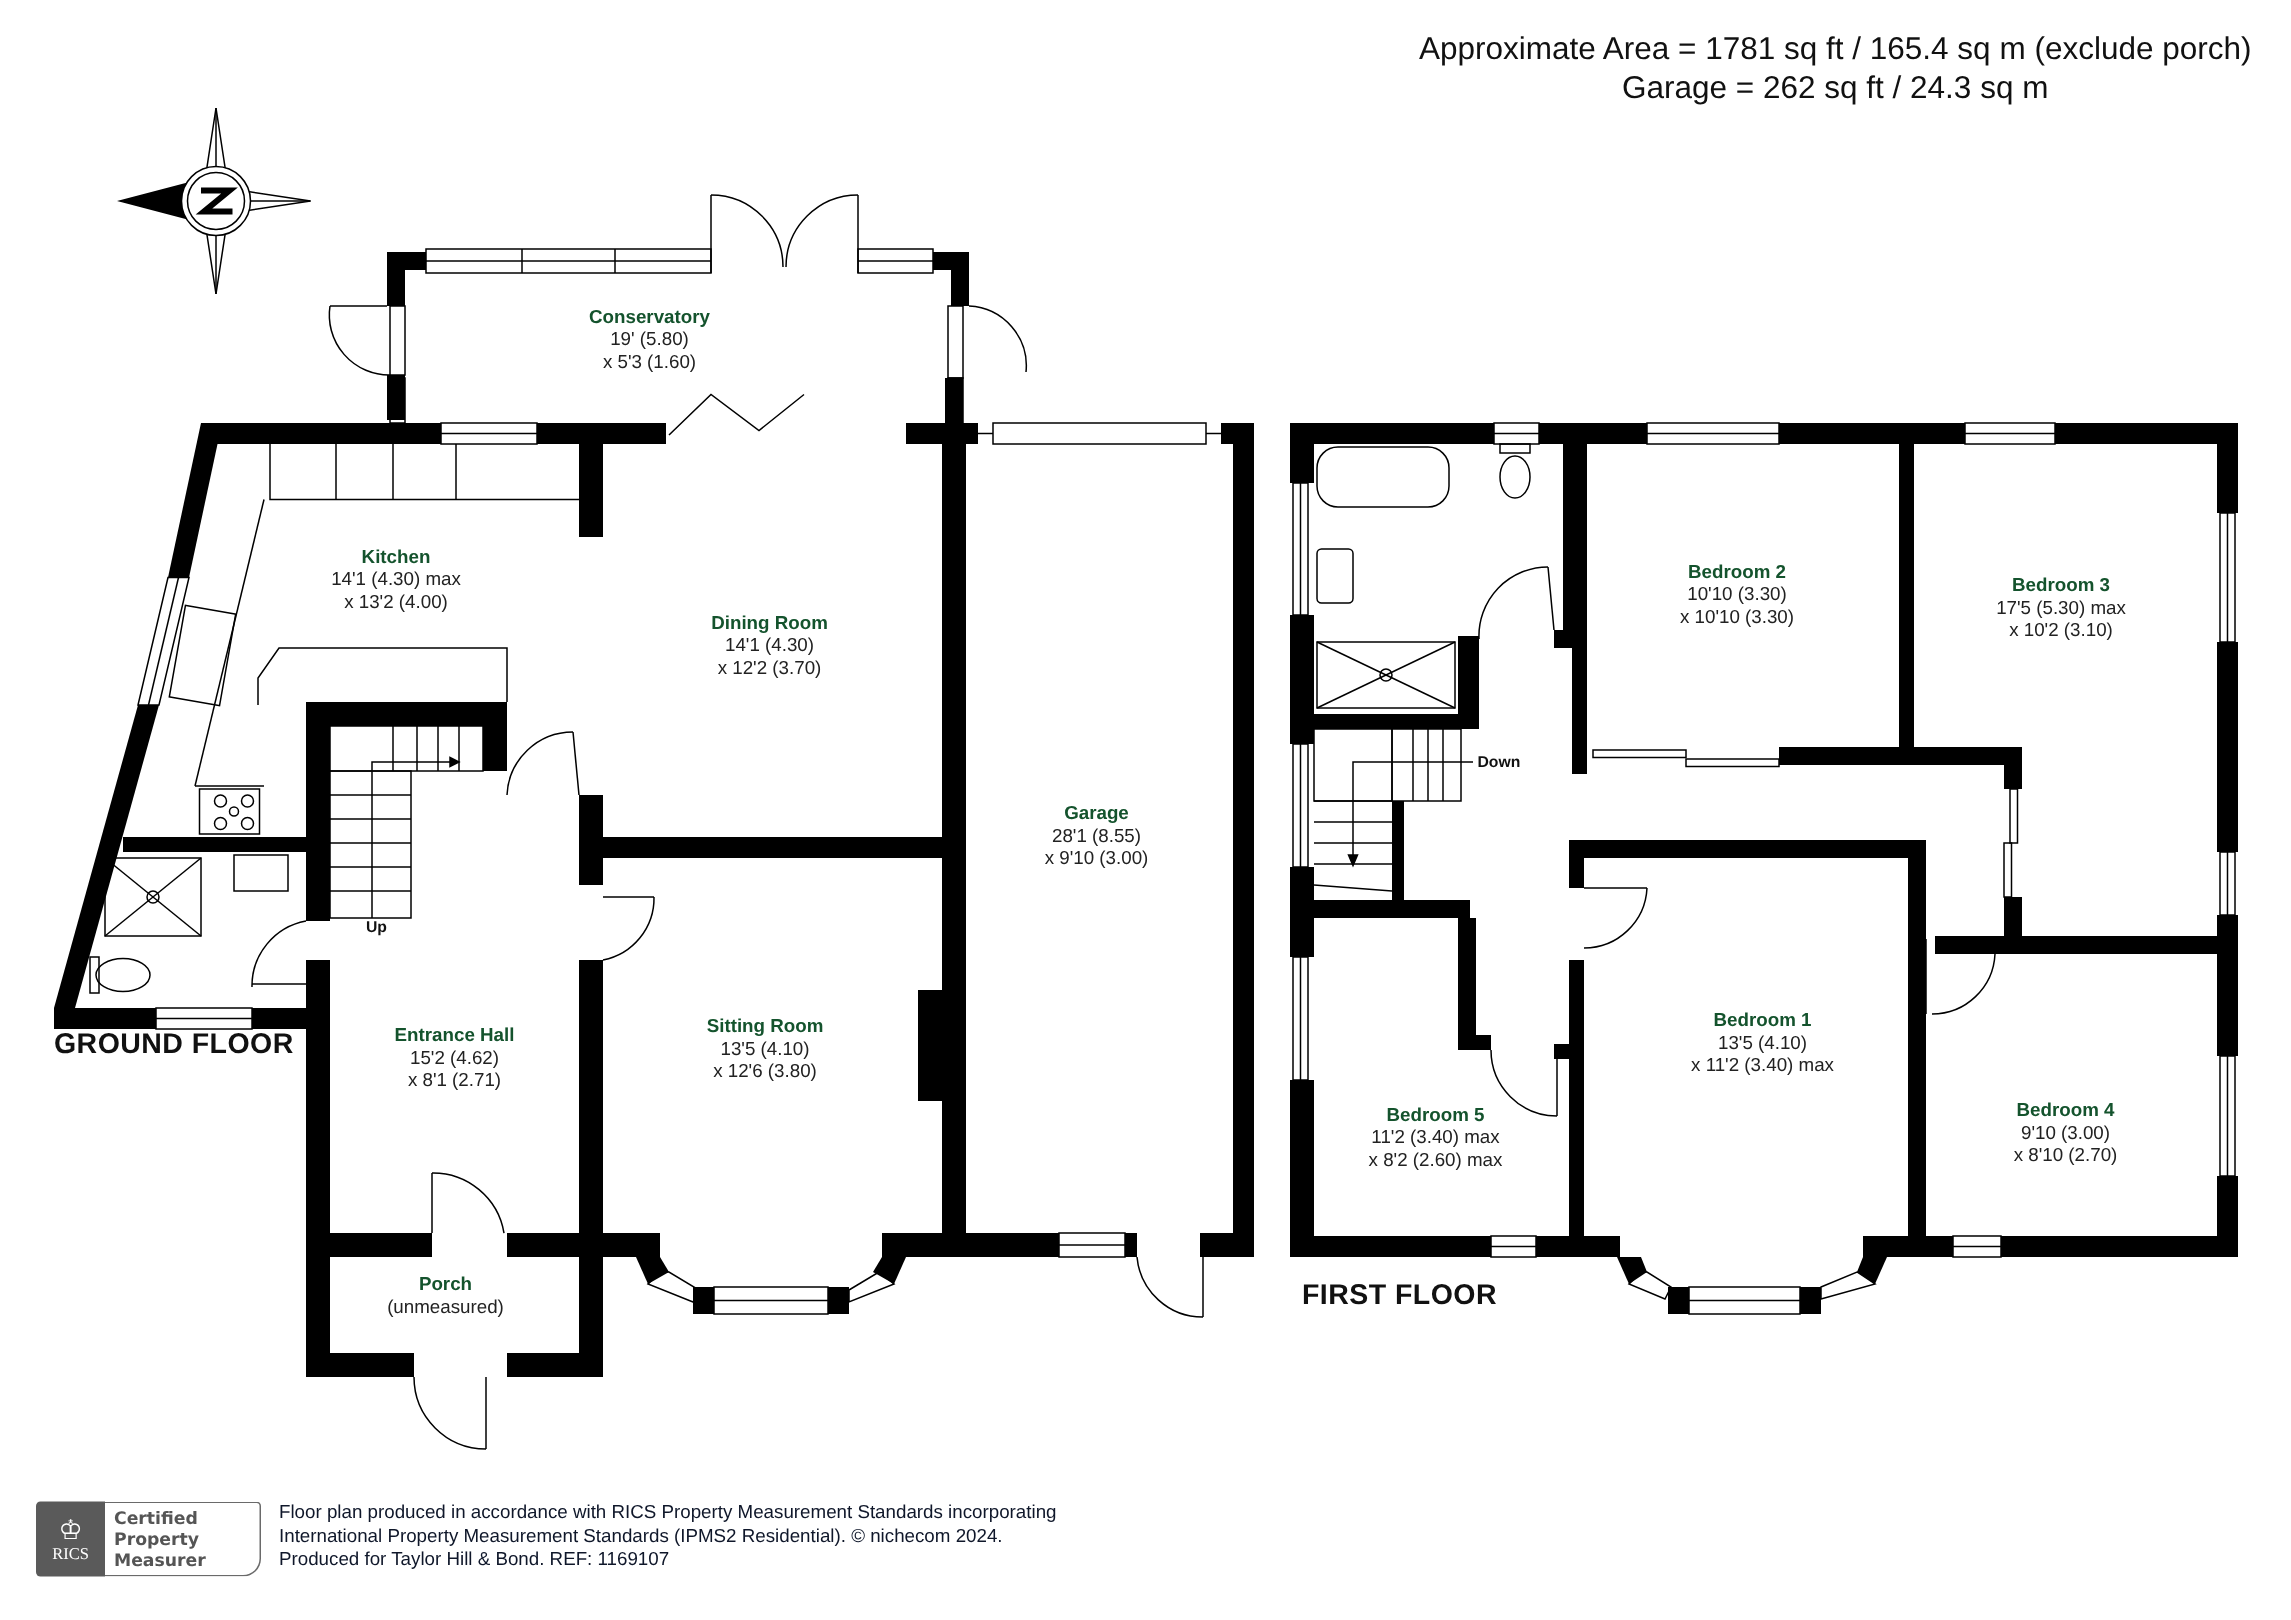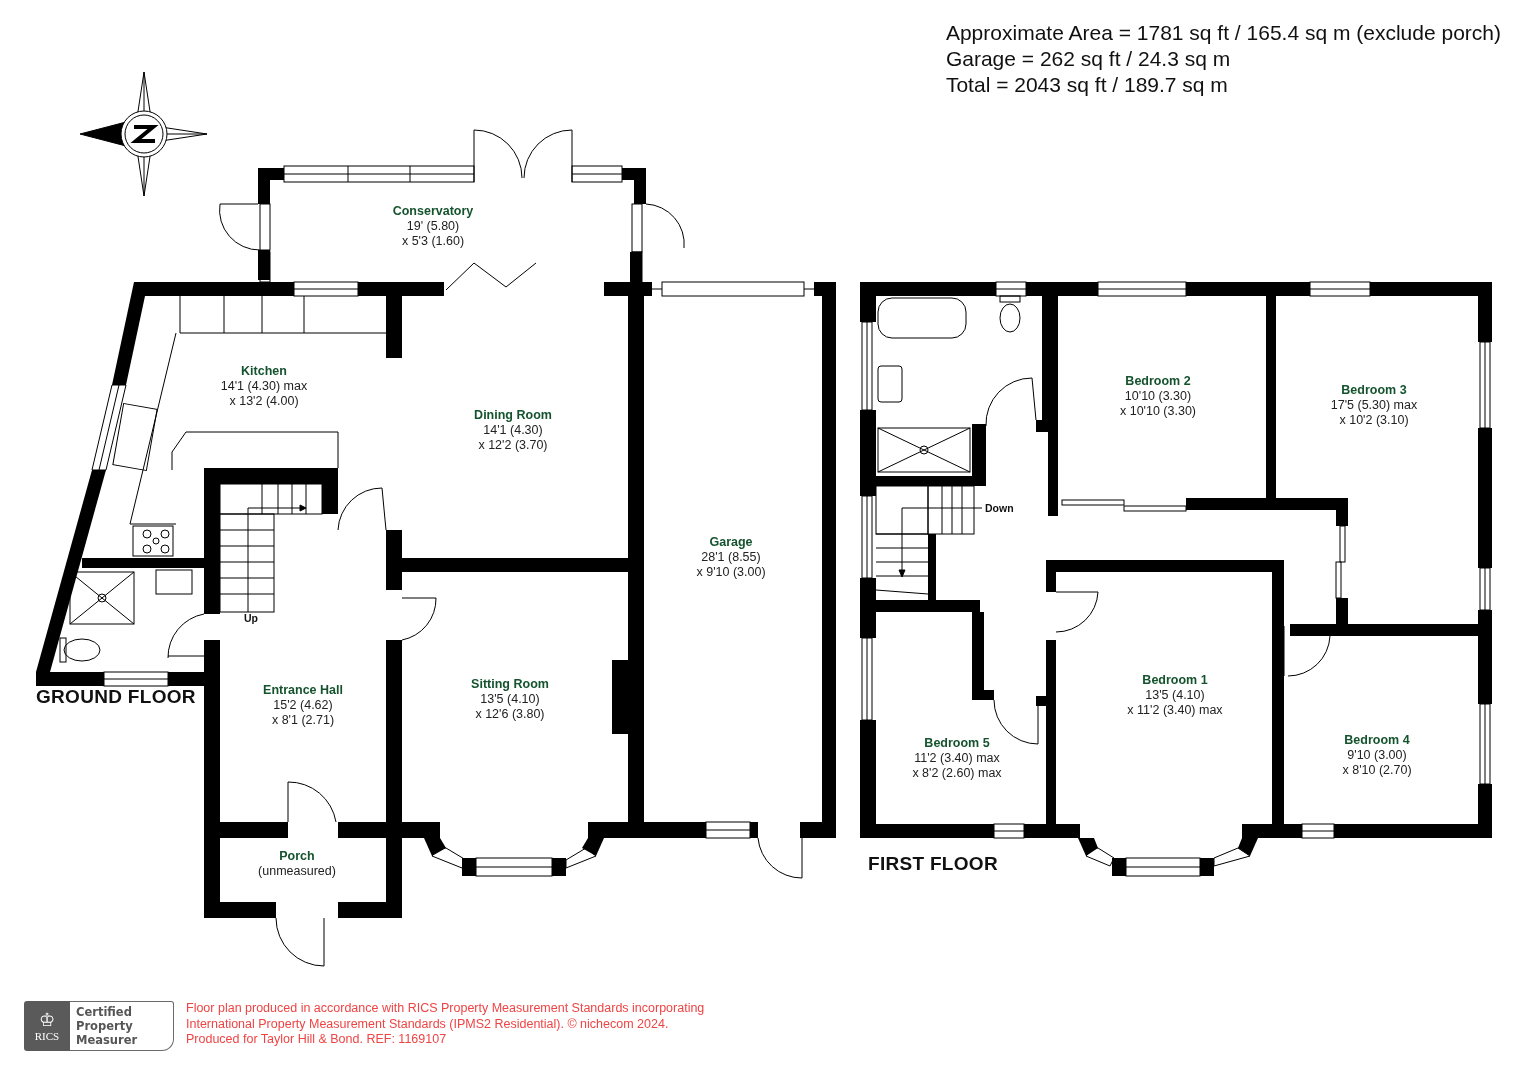--- a/index.html
+++ b/index.html
@@ -1,39 +1,38 @@
 <!DOCTYPE html>
 <html><head>
 <meta charset="utf-8">
 <style>
   html, body { margin: 0; padding: 0; background: #ffffff; }
   body { width: 1527px; height: 1080px; position: relative; overflow: hidden; font-family: "Liberation Sans", sans-serif; color: #000; }
-  .area-block { position: absolute; right: 26px; top: 20px; text-align: left; }
+  .area-block { position: absolute; right: 26px; top: 20px; text-align: center; }
   .area-line { font-size: 21px; line-height: 26px; color: #111; }
   .area-note { font-size: 14px; line-height: 20px; margin-top: 6px; color: #222; }
   svg.plan { position: absolute; left: 0; top: 0; width: 1527px; height: 1080px; }
   .room-label { position: absolute; text-align: center; transform: translateX(-50%); font-size: 12.5px; line-height: 15px; color: #222; white-space: nowrap; }
   .room-name { font-weight: bold; color: #14532d; }
   .floor-label { position: absolute; font-size: 19px; font-weight: bold; letter-spacing: 0.3px; color: #111; }
   .stair-label { position: absolute; font-size: 10.5px; font-weight: bold; color: #111; }
   .footer { position: absolute; left: 24px; top: 1001px; display: flex; align-items: flex-start; }
   .rics-badge { display: flex; width: 150px; height: 50px; }
   .rics-dark { width: 46px; background: #5a5a5a; color: #fff; display: flex; flex-direction: column; align-items: center; justify-content: center; border-radius: 3px 0 0 3px; }
   .rics-dark .lion { font-size: 18px; line-height: 20px; }
   .rics-dark .rics-text { font-size: 11px; font-weight: normal; font-family: "Liberation Serif", serif; }
   .rics-light { flex: 1; border: 1.5px solid #6a6a6a; border-left: none; border-radius: 0 3px 12px 0; padding: 3px 6px; font-family: "DejaVu Sans", sans-serif; font-weight: bold; font-size: 11.5px; line-height: 14px; color: #555; }
-  .footer-text { margin-left: 12px; font-size: 12.5px; line-height: 15.5px; color: #ef4444; }
+  .footer-text { margin-left: 12px; font-size: 12.5px; line-height: 15.5px; color: #0f172a; }
 </style>
 </head>
 <body>
 
 <div class="area-block">
   <div class="area-line">Approximate Area = 1781 sq ft / 165.4 sq m (exclude porch)</div>
   <div class="area-line">Garage = 262 sq ft / 24.3 sq m</div>
-  <div class="area-line">Total = 2043 sq ft / 189.7 sq m</div>
 </div>
 
 <svg class="plan" viewBox="0 0 1527 1080">
 
   <g stroke="#000" stroke-width="1" fill="none">
     <polygon points="144,72 151,118 144,134 137,118"></polygon>
     <polygon points="144,196 151,150 144,134 137,150"></polygon>
     <polygon points="207,134 161,141 144,134 161,127"></polygon>
     <line x1="144" y1="72" x2="144" y2="196"></line>
     <line x1="144" y1="134" x2="207" y2="134"></line>

